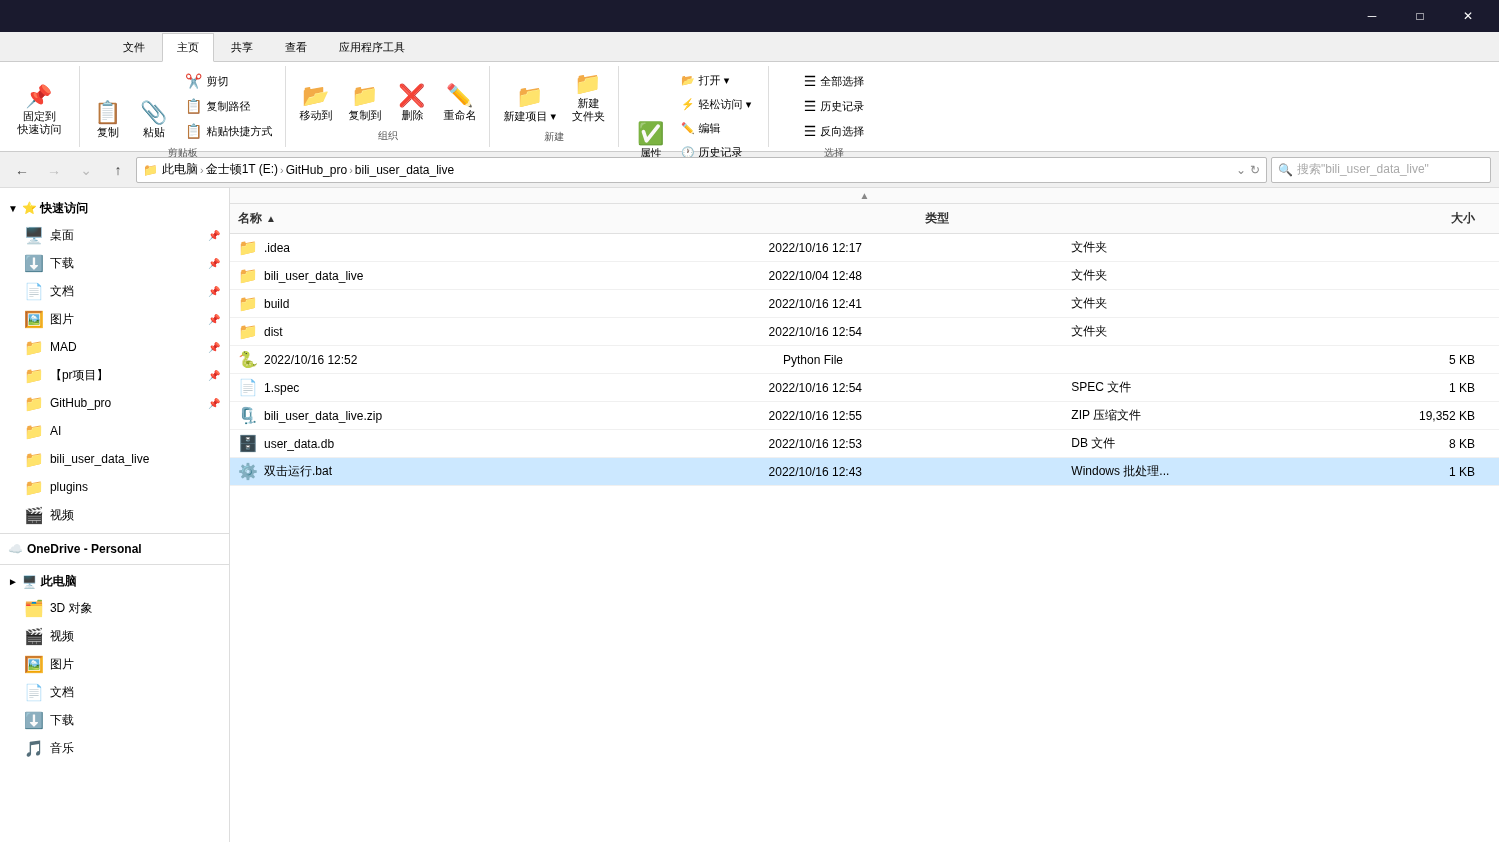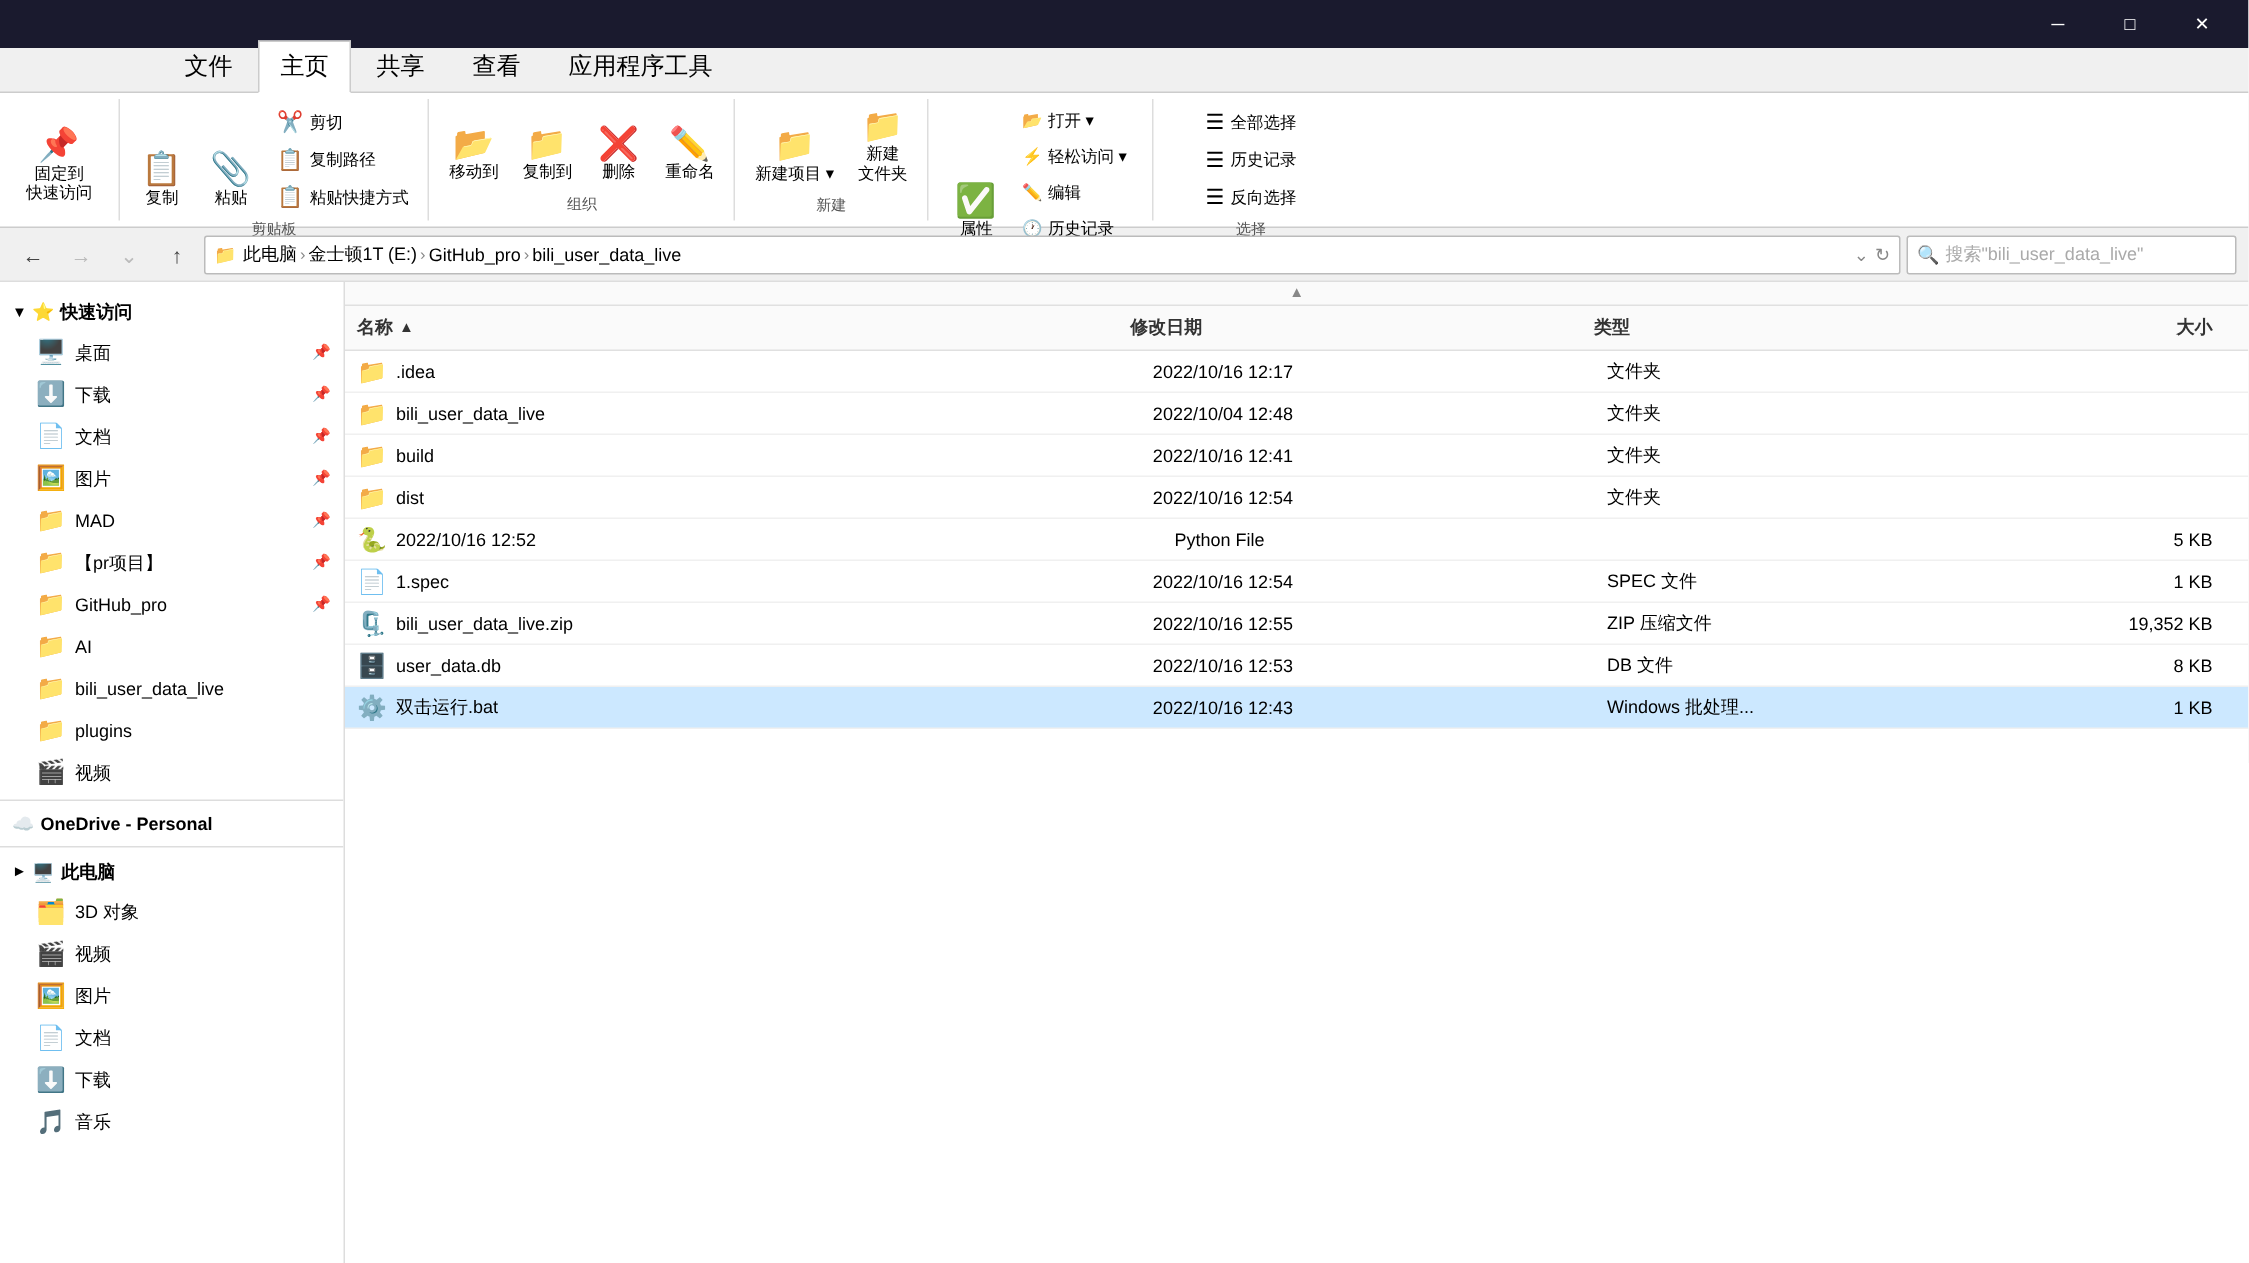--- a/index.html
+++ b/index.html
@@ -41,21 +41,21 @@
     .ribbon-tabs {
       background: #f0f0f0;
       display: flex;
       align-items: flex-end;
       height: 30px;
       border-bottom: 1px solid #ccc;
       padding-left: 108px;
     }
     .ribbon-tab {
       padding: 6px 14px;
-      font-size: 16px;
+      font-size: 11px;
       cursor: pointer;
       border: 1px solid transparent;
       border-bottom: none;
       margin-right: 2px;
       background: transparent;
     }
     .ribbon-tab.active {
       background: white;
       border-color: #ccc;
       border-bottom: 1px solid white;
@@ -535,23 +535,20 @@
 
     <div style="display:flex;justify-content:center;padding:2px 0;background:#fafafa;border-bottom:1px solid #e0e0e0;">
       <span style="font-size:10px;color:#888;">▲</span>
     </div>
 
     <div class="file-list-header">
       <div class="col-name">
         <span>名称</span>
         <span style="font-size:10px;">▲</span>
       </div>
-      <div class="col-date">
-        <span>修改日期</span>
-      </div>
       <div class="col-type">
         <span>类型</span>
       </div>
       <div class="col-size">
         <span>大小</span>
       </div>
     </div>
 
     <div class="file-row">
       <div class="file-icon" style="color:#e6ac00;">📁</div>

